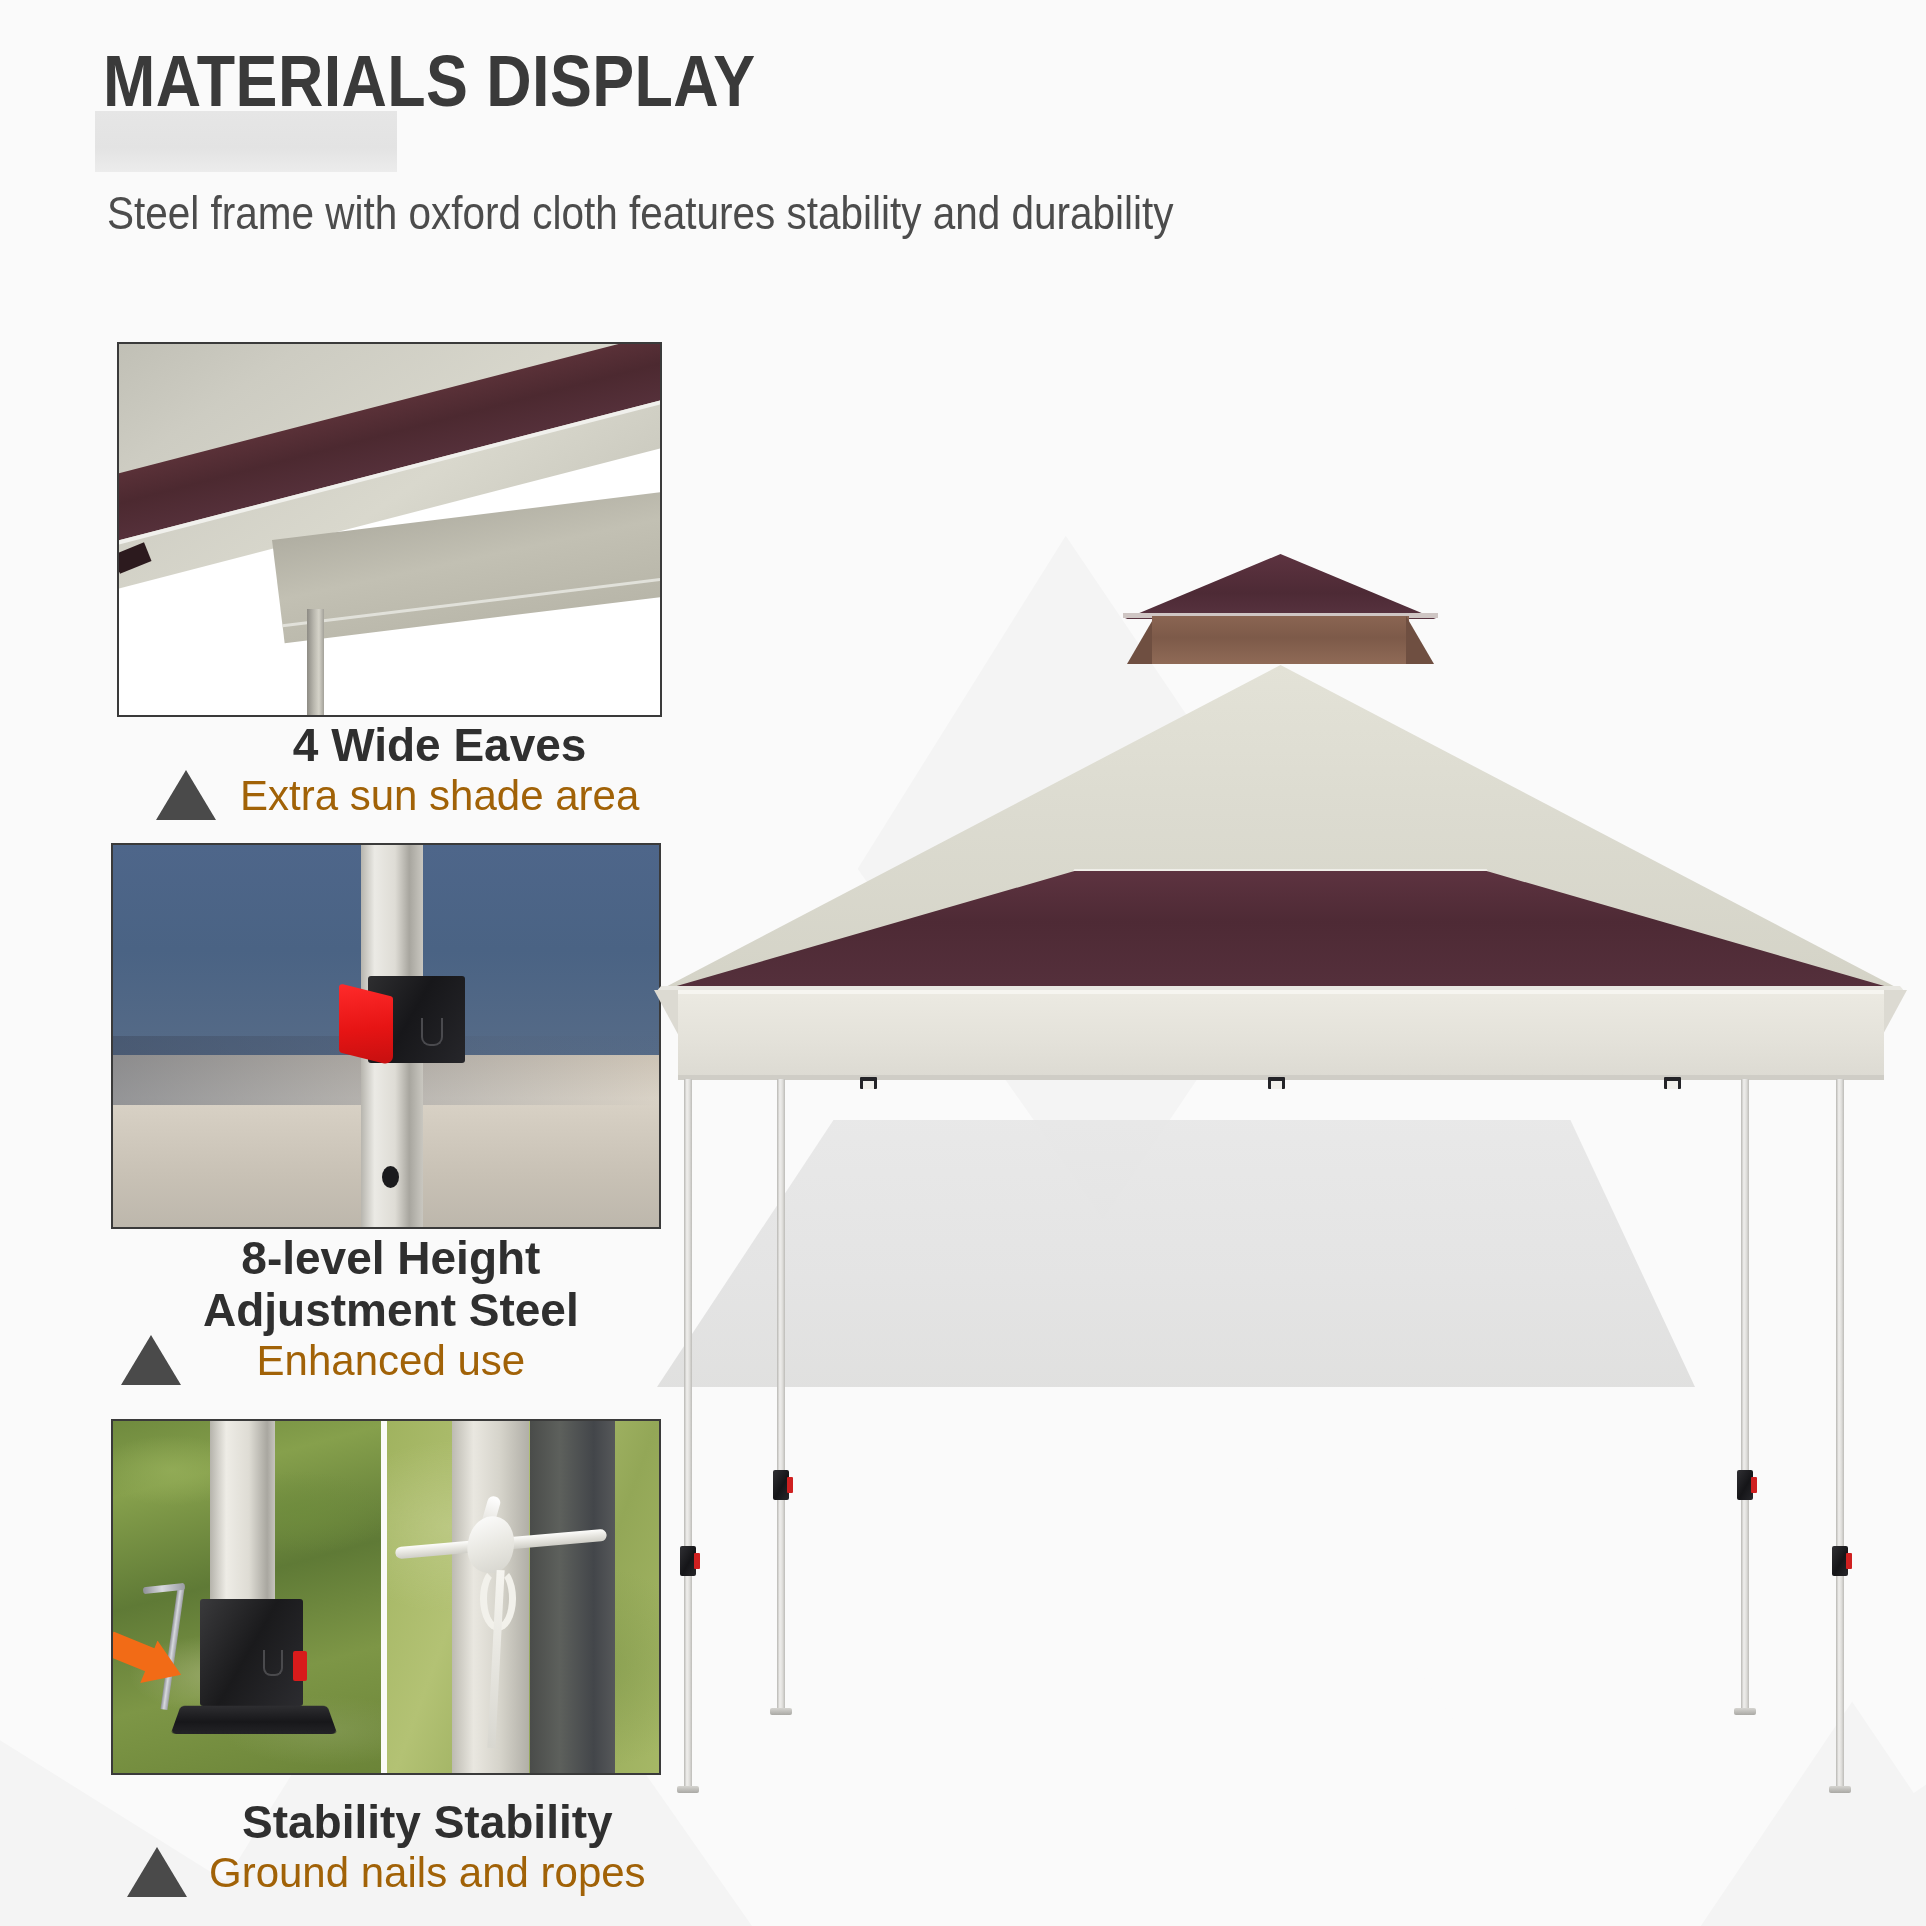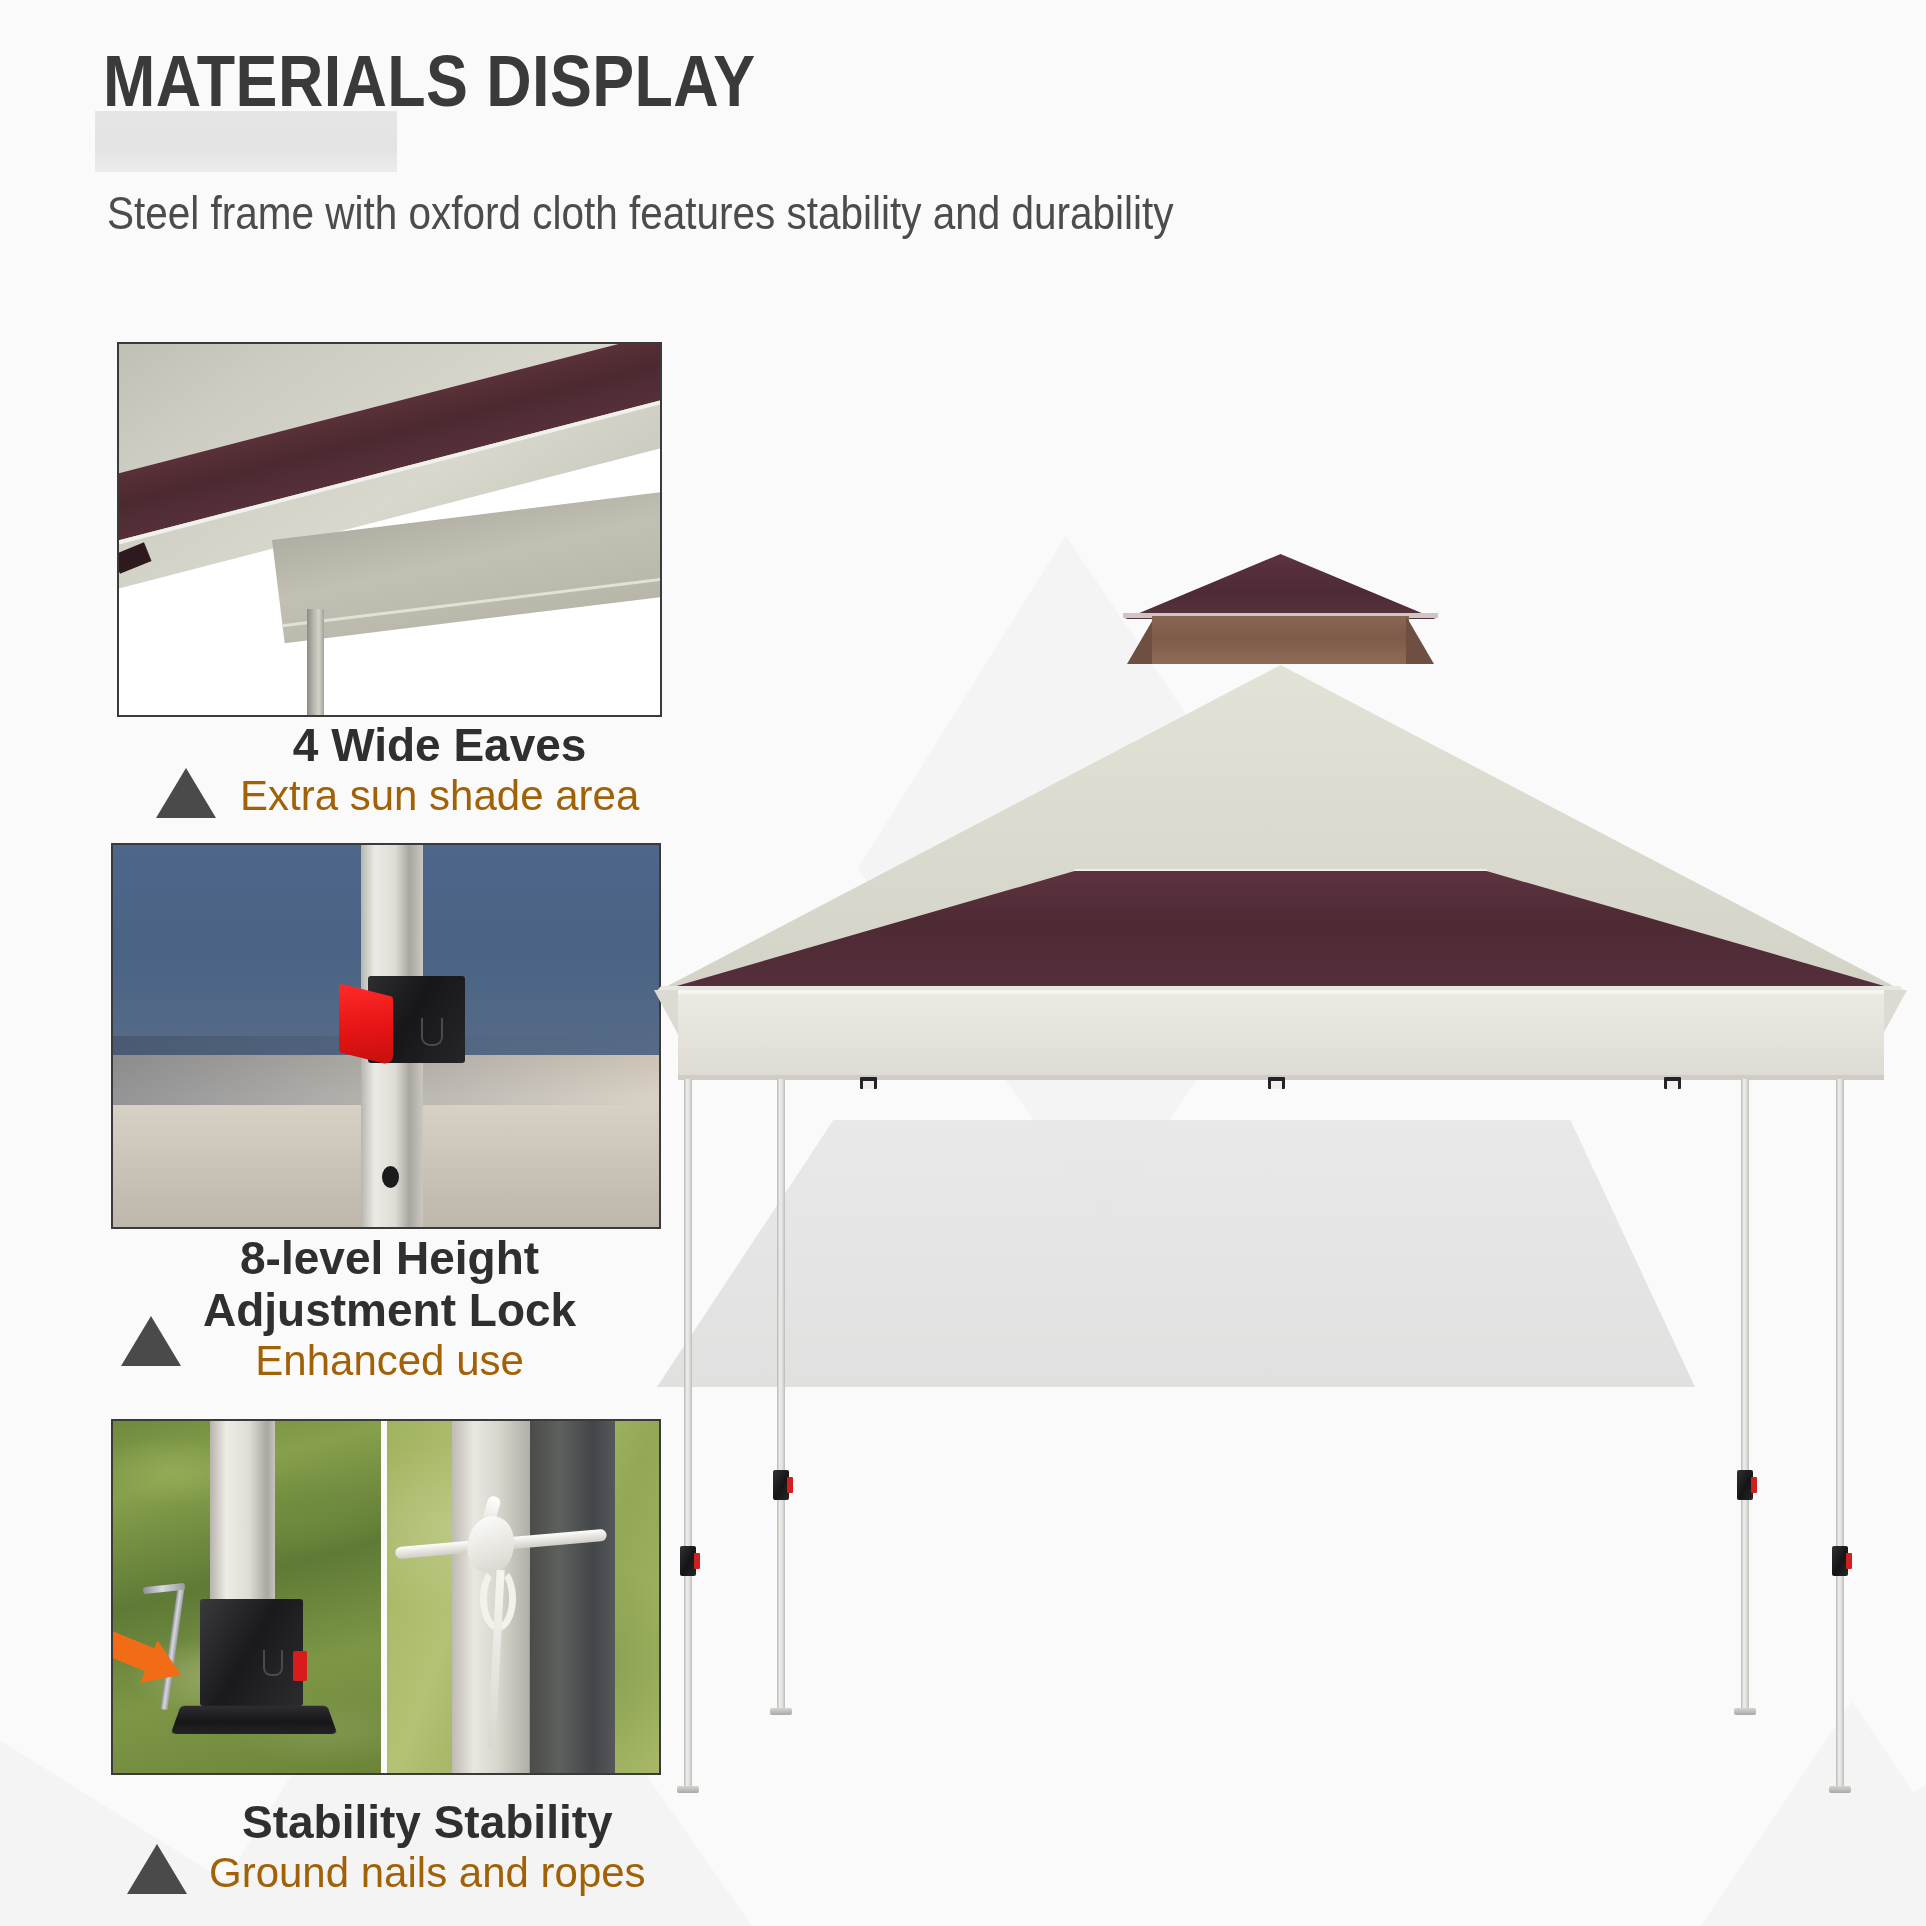--- a/index.html
+++ b/index.html
@@ -116,21 +116,21 @@
     border-radius:50% 50% 45% 45%;transform:rotate(10deg);}
   .st-rope-t{position:absolute;left:103px;top:75px;width:13px;height:36px;
     background:linear-gradient(180deg,#fff 0%,#dedcd5 100%);border-radius:6px;transform:rotate(16deg);}
   .st-tail1{position:absolute;left:111px;top:149px;width:8px;height:178px;
     background:linear-gradient(180deg,#f6f5f0 0%,#d8d7d0 100%);transform:rotate(3deg);}
   .st-tail2{position:absolute;left:99px;top:145px;width:22px;height:51px;
     border:7px solid #f2f1eb;border-radius:50%;border-top-color:transparent;}
   .st-divider{position:absolute;left:49%;top:0;width:6px;height:100%;background:#fbfbf9;}
 
   
-  .caption{position:absolute;display:flex;align-items:center;}
+  .caption{position:absolute;display:flex;align-items:flex-end;}
   .cap-tri{width:0;height:0;border-left:30px solid transparent;border-right:30px solid transparent;
     border-bottom:50px solid #4a4a4a;flex:0 0 auto;}
   .cap-text{display:flex;flex-direction:column;align-items:center;}
   .cap-title{font-size:46px;font-weight:700;color:#2f2f2f;line-height:1.13;white-space:nowrap;text-align:center;}
   .cap-sub{font-size:42px;font-weight:300;color:#a16207;line-height:1.15;white-space:nowrap;text-align:center;}
 
   #cap-eaves{left:156px;top:720px;}
   #cap-eaves .cap-tri{margin-top:45px;margin-right:24px;}
   #cap-lock{left:121px;top:1233px;}
   #cap-lock .cap-tri{margin-top:63px;margin-right:22px;}
@@ -232,21 +232,21 @@
   <div class="lock-pole"></div>
   <div class="lock-box"></div>
   <div class="lock-red"></div>
   <div class="lock-hole"></div>
 </div>
 
 <div class="caption" id="cap-lock">
   <div class="cap-tri"></div>
   <div class="cap-text">
     <div class="cap-title">8-level Height</div>
-    <div class="cap-title">Adjustment Lock</div>
+    <div class="cap-title">Adjustment Steel</div>
     <div class="cap-sub">Enhanced use</div>
   </div>
 </div>
 
 <div class="photo" id="photo-stability">
   <div class="st-left">
     <div class="blur"></div>
     <div class="st-pole"></div>
     <div class="st-foot"></div>
     <div class="st-redtab"></div>

